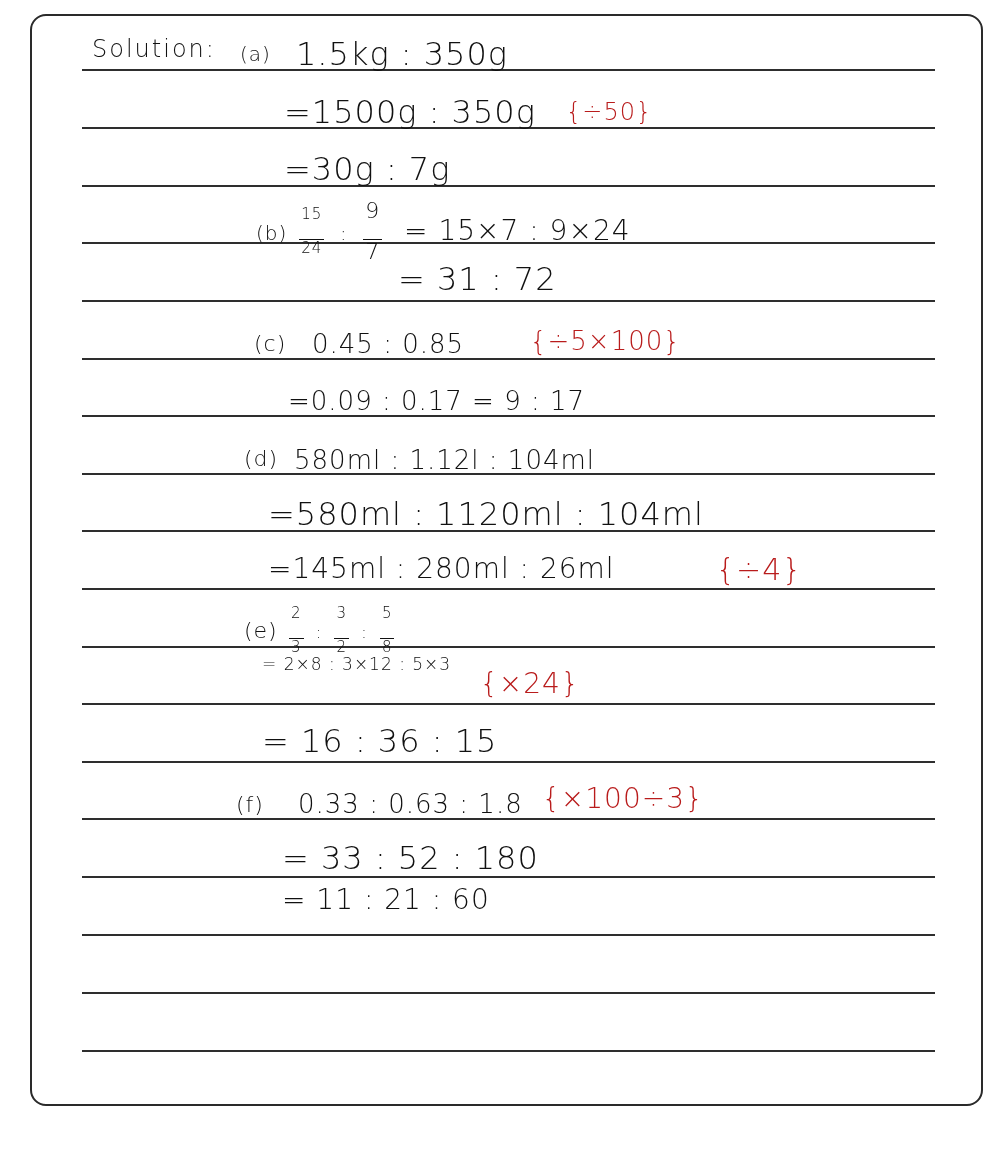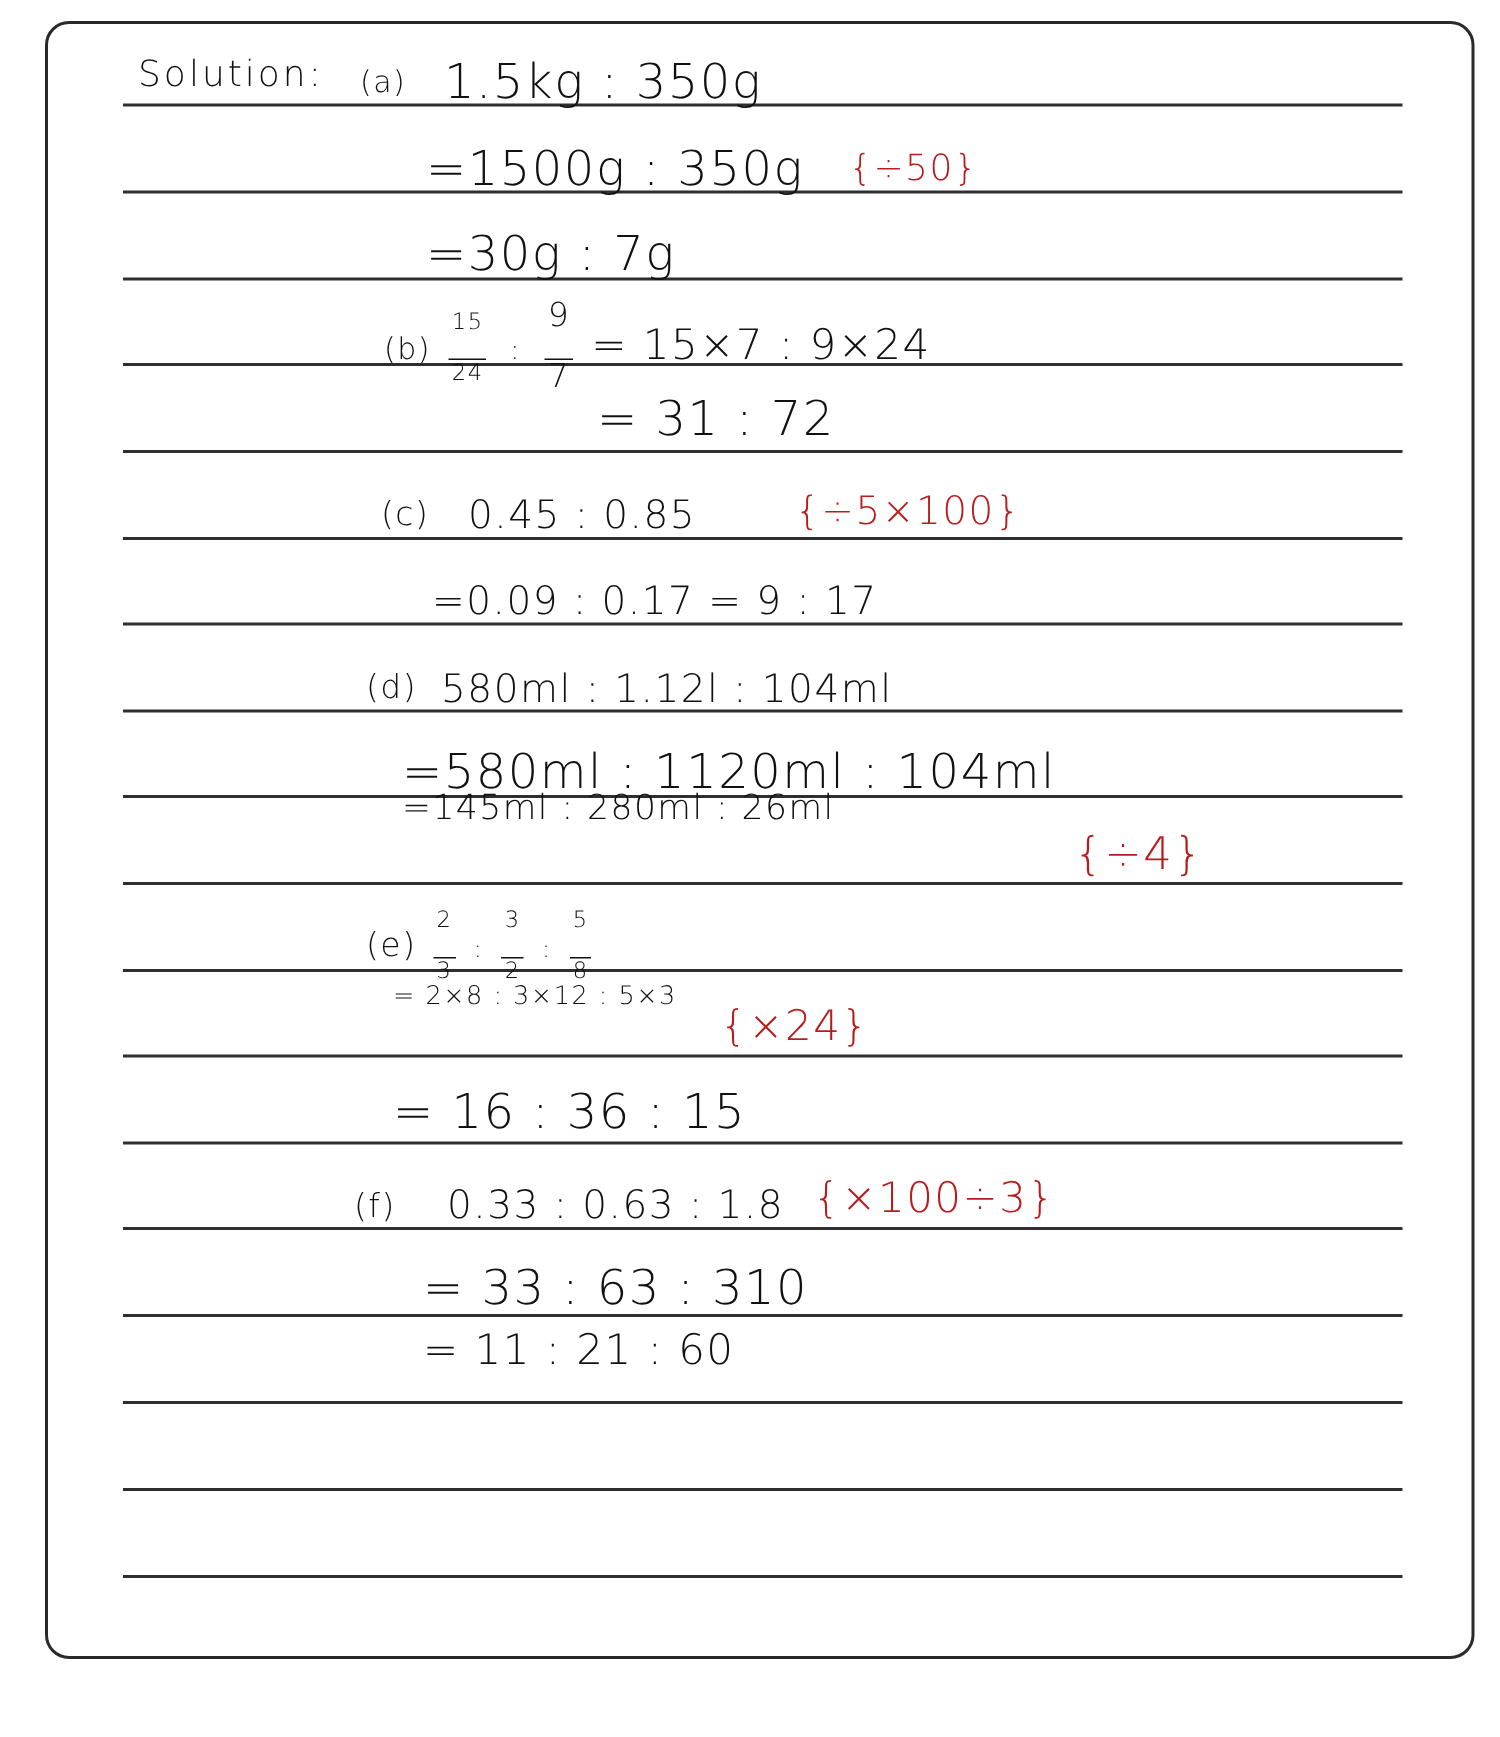--- a/index.html
+++ b/index.html
@@ -52,44 +52,44 @@
 <div class="ink big" style="left:296px; top:38px">1.5kg : 350g</div>
 <div class="ink big" style="left:284px; top:96px">=1500g : 350g</div>
 <div class="ink red" style="left:566px; top:100px">{÷50}</div>
 <div class="ink big" style="left:284px; top:153px">=30g : 7g</div>
 
 <div class="ink w" style="left:256px; top:200px; font-size:28px">
   <span style="font-size:20px">(b)</span>
   <span class="frac"><span class="num">15</span><span class="den">24</span></span>
   <span class="sep" style="font-size:18px">:</span>
   <span class="frac" style="font-size:22px"><span class="num">9</span><span class="den">7</span></span>
-  <span style="">= 15×7 : 9×24</span>
+  <span style="margin-left:10px">= 15×7 : 9×24</span>
 </div>
 <div class="ink big" style="left:398px; top:263px">= 31 : 72</div>
 
 <div class="ink w" style="left:254px; top:333px; font-size:22px">(c)</div>
 <div class="ink w" style="left:312px; top:331px">0.45 : 0.85</div>
 <div class="ink red" style="left:530px; top:328px; font-size:26px">{÷5×100}</div>
 <div class="ink w" style="left:288px; top:388px">=0.09 : 0.17   = 9 : 17</div>
 
 <div class="ink w" style="left:244px; top:448px; font-size:22px">(d)</div>
 <div class="ink w" style="left:294px; top:447px">580ml : 1.12l : 104ml</div>
 <div class="ink big" style="left:268px; top:498px">=580ml : 1120ml : 104ml</div>
-<div class="ink big" style="left:268px; top:528px; font-size:23px">=145ml : 280ml : 26ml</div>
+<div class="ink big" style="left:268px; top:555px; font-size:28px">=145ml : 280ml : 26ml</div>
 <div class="ink red" style="left:716px; top:555px; font-size:30px">{÷4}</div>
 
 <div class="ink w" style="left:244px; top:606px">
   <span style="font-size:22px">(e)</span>
   <span class="frac"><span class="num">2</span><span class="den">3</span></span>
   <span class="sep" style="font-size:16px; margin:0 1px">:</span>
   <span class="frac"><span class="num">3</span><span class="den">2</span></span>
   <span class="sep" style="font-size:16px; margin:0 1px">:</span>
   <span class="frac"><span class="num">5</span><span class="den">8</span></span>
 </div>
 <div class="ink w" style="left:262px; top:656px; font-size:17px">= 2×8 : 3×12 : 5×3</div>
 <div class="ink red" style="left:480px; top:670px; font-size:28px">{×24}</div>
 <div class="ink big" style="left:262px; top:725px">= 16 : 36 : 15</div>
 
 <div class="ink w" style="left:236px; top:794px; font-size:22px">(f)</div>
 <div class="ink w" style="left:298px; top:791px">0.33 : 0.63 : 1.8</div>
 <div class="ink red" style="left:542px; top:785px; font-size:28px">{×100÷3}</div>
-<div class="ink big" style="left:282px; top:842px">= 33 : 63 : 310</div>
+<div class="ink big" style="left:282px; top:842px">= 33 : 52 : 180</div>
 <div class="ink w" style="left:282px; top:886px; font-size:28px">= 11 : 21 : 60</div>
 
 </body></html>

